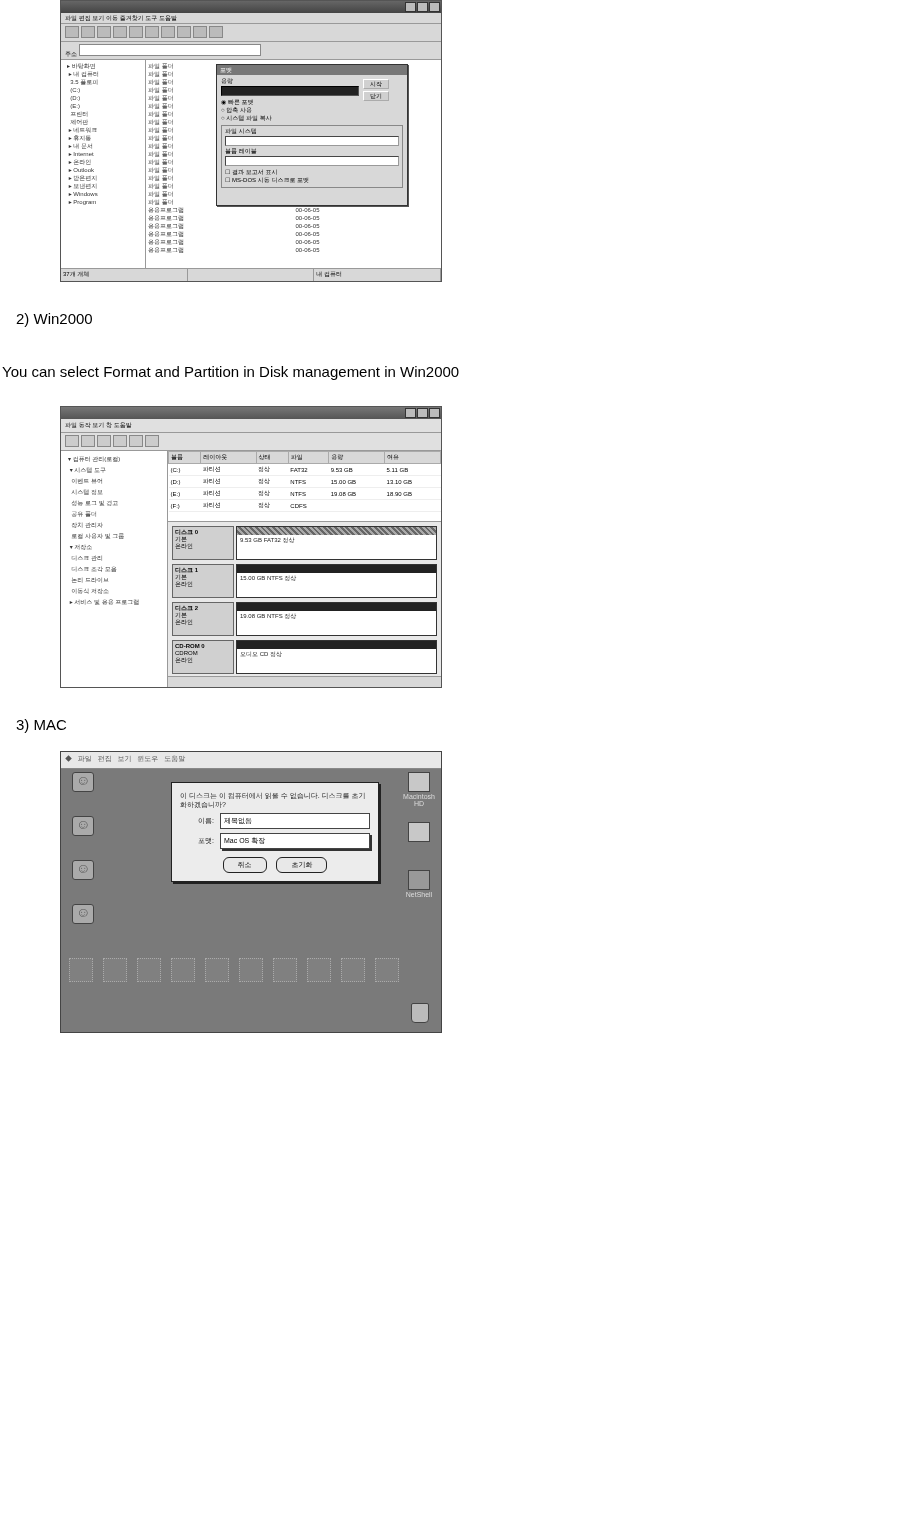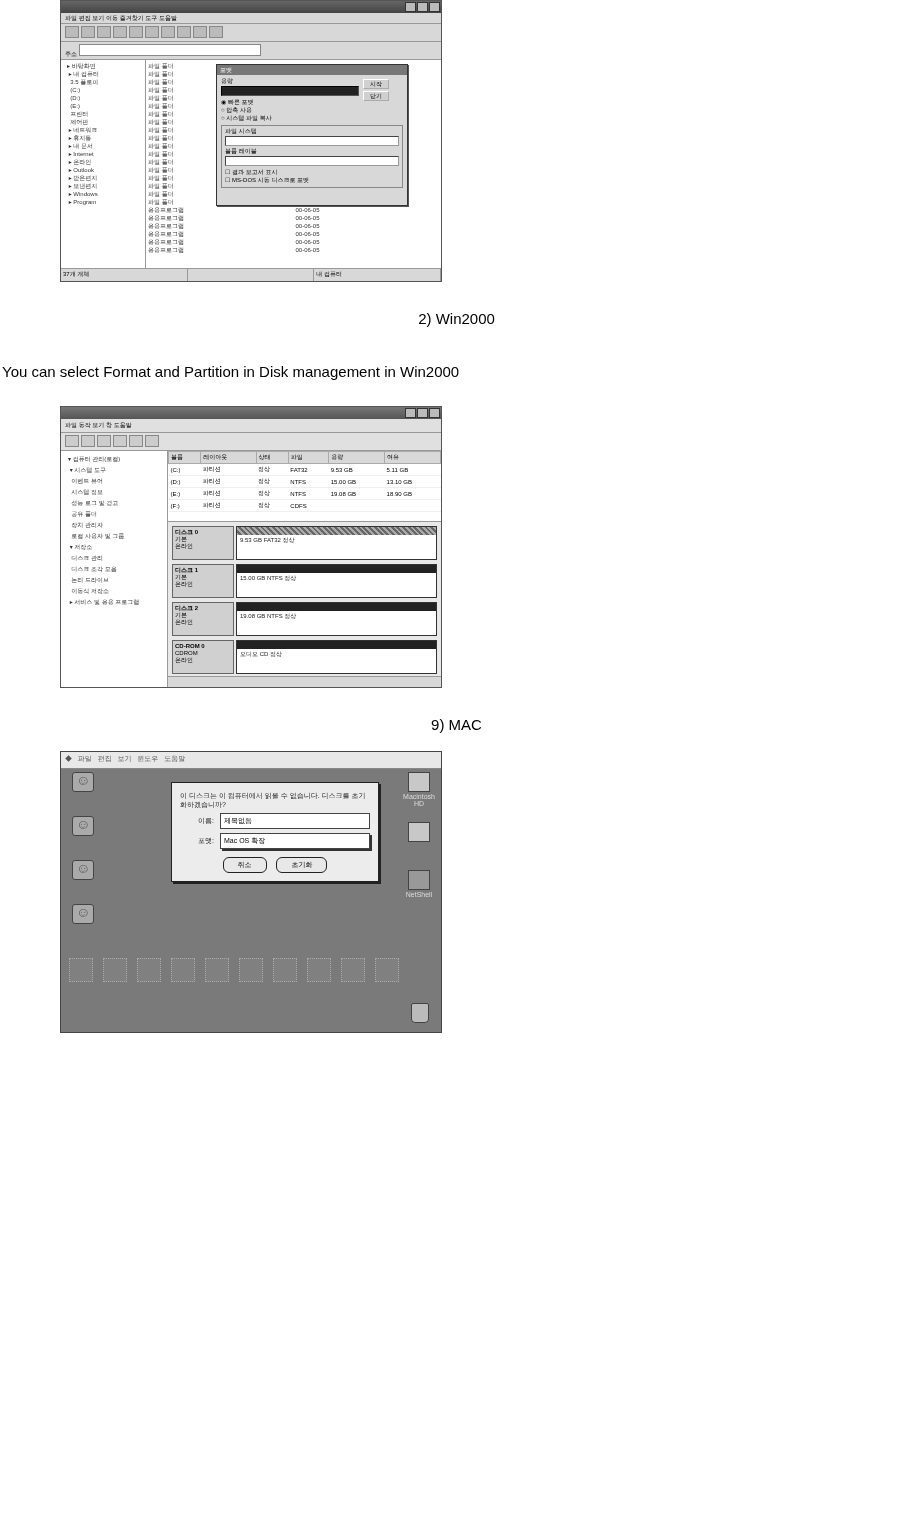--- a/index.html
+++ b/index.html
@@ -15,21 +15,20 @@
     padding: 0 0 30px 0;
     position: relative;
     min-height: 1523px;
   }
   .text-block {
     margin: 28px 0 18px 2px;
     line-height: 2.2;
   }
   .heading {
     margin: 28px 0 18px 16px;
-    text-align: center;
   }
 
   
   .fig1 {
     margin-left: 60px;
     width: 380px;
     height: 280px;
     border: 1px solid #555;
     background: #c8c8c8;
     position: relative;
@@ -440,21 +439,21 @@
                 <div class="top"></div>
                 <div class="lbl">오디오 CD  정상</div>
               </div>
             </div>
           </div>
         <div class="status"></div>
       </div>
     </div>
   </div>
 
-  <div class="heading">9) MAC</div>
+  <div class="heading">3) MAC</div>
 
   <div class="fig3">
     <div class="menubar">◆ &nbsp; 파일 &nbsp; 편집 &nbsp; 보기 &nbsp; 윈도우 &nbsp; 도움말</div>
 
     <div class="deskicon face" style="left:6px; top:20px">
         <div class="ic"></div>
       </div>
     <div class="deskicon face" style="left:6px; top:64px">
         <div class="ic"></div>
       </div>

